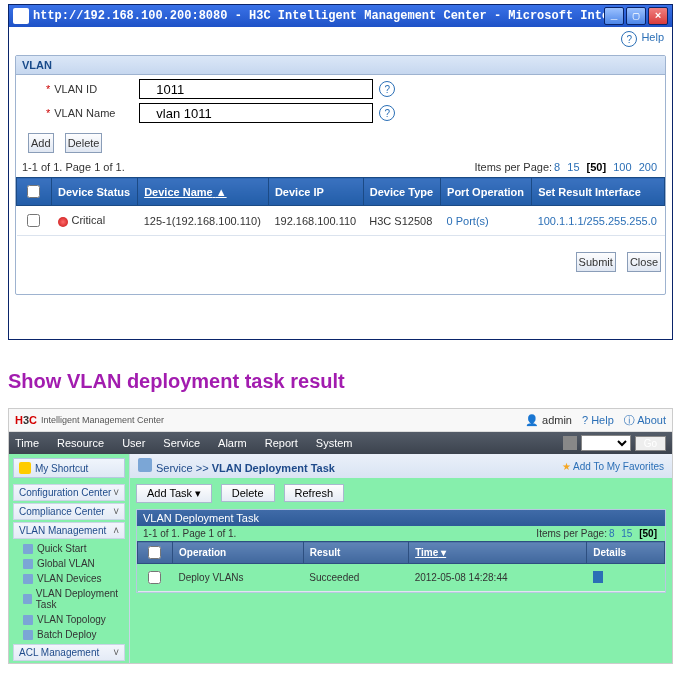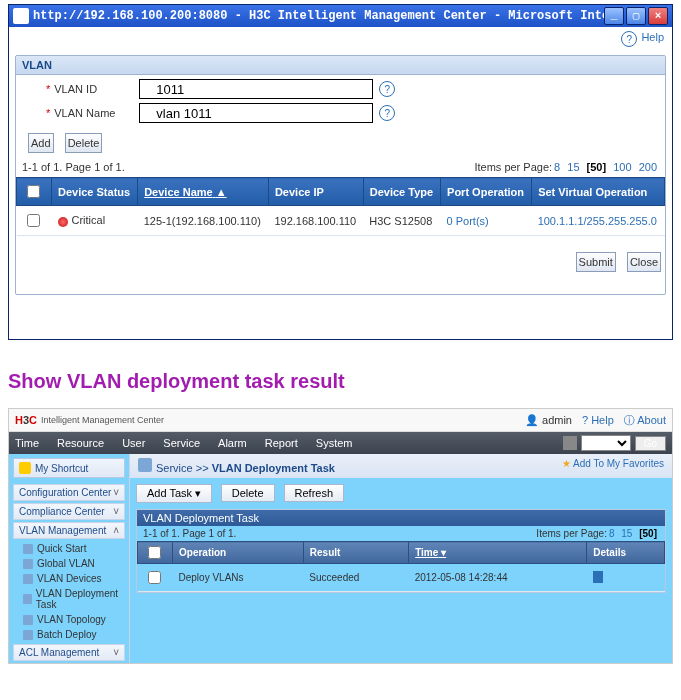--- a/index.html
+++ b/index.html
@@ -108,39 +108,39 @@
 .right .lk{color:#2b6fb6;}
 .menubar{
   background:linear-gradient(#545c68,#3c434e);
   height:22px;display:flex;align-items:center;
   padding:0 6px;gap:18px;color:#fff;font-size:11px;
 }
 .menubar .mi{cursor:pointer;}
 .menubar .go{margin-left:auto;display:flex;align-items:center;gap:4px;}
 .gosel{border:1px solid #888;height:16px;width:50px;font-size:10px;background:#fff;}
 .gobtn{border:1px solid #888;background:#eee;padding:1px 8px;font-size:10px;}
-.body11{display:flex;background:#7dd3fc;}
+.body11{display:flex;background:#86efac;}
 .sidebar{width:120px;border-right:1px solid #c9d5e6;font-size:10px;}
 .side-top{
   border:1px solid #b7c8e0;margin:4px 4px 6px;background:linear-gradient(#f0f5fc,#dfe8f5);
   padding:3px 5px;display:flex;align-items:center;gap:4px;color:#1e4a8a;
 }
 .sb-icon{width:12px;height:12px;background:#fc0;border-radius:2px;display:inline-block;}
 .side-item{
   border:1px solid #c9d5e6;margin:2px 4px;padding:2px 5px;
   display:flex;align-items:center;justify-content:space-between;
   background:linear-gradient(#f2f6fc,#e4ebf6);
   color:#1e4a8a;cursor:pointer;font-size:10px;
 }
 .chev{font-size:10px;color:#5a5a5a;}
 .li-sub{padding:2px 0 2px 14px;color:#333;font-size:10px;display:flex;align-items:center;gap:4px;cursor:pointer;}
 .li-sub .ic{width:10px;height:10px;background:#7ba6d6;display:inline-block;border-radius:1px;}
 .main{flex:1;font-size:11px;}
 .bcrumb{
-  background:linear-gradient(#eaf0f9,#d9e4f3);padding:4px 8px;display:flex;
+  background:linear-gradient(#eaf0f9,#d9e4f3);padding:4px 8px;display:flex;align-items:center;
   color:#1e4a8a;justify-content:space-between;
 }
 .bcrumb .ic{width:14px;height:14px;background:#7ba6d6;border-radius:2px;margin-right:4px;display:inline-block;}
 .fav{color:#2b6fb6;font-size:10px;}
 .fav .star{color:#f5a623;margin-right:2px;}
 .main-inner{padding:6px;}
 .btn11{
   border:1px solid #a9b8cf;background:linear-gradient(#fefefe,#e6ecf5);
   padding:2px 10px;font-size:11px;margin-right:6px;cursor:pointer;display:inline-block;
 }
@@ -206,21 +206,21 @@
       </div>
       <table class="grid">
         <tbody>
               <tr>
           <th style="width:22px;"><input type="checkbox" style=""></th>
           <th>Device Status</th>
           <th class="sort"><span>Device Name</span> <span>▲</span></th>
           <th>Device IP</th>
           <th>Device Type</th>
           <th>Port Operation</th>
-          <th>Set Virtual Operation</th>
+          <th>Set Result Interface</th>
         </tr>
         <tr class="row">
           <td><input type="checkbox" style=""></td>
           <td><span class="status-crit"></span><span>Critical</span></td>
           <td>125-1(192.168.100.110)</td>
           <td>192.168.100.110</td>
           <td>H3C S12508</td>
           <td><span class="link">0 Port(s)</span></td>
           <td><span class="link">100.1.1.1/255.255.255.0</span></td>
         </tr>

